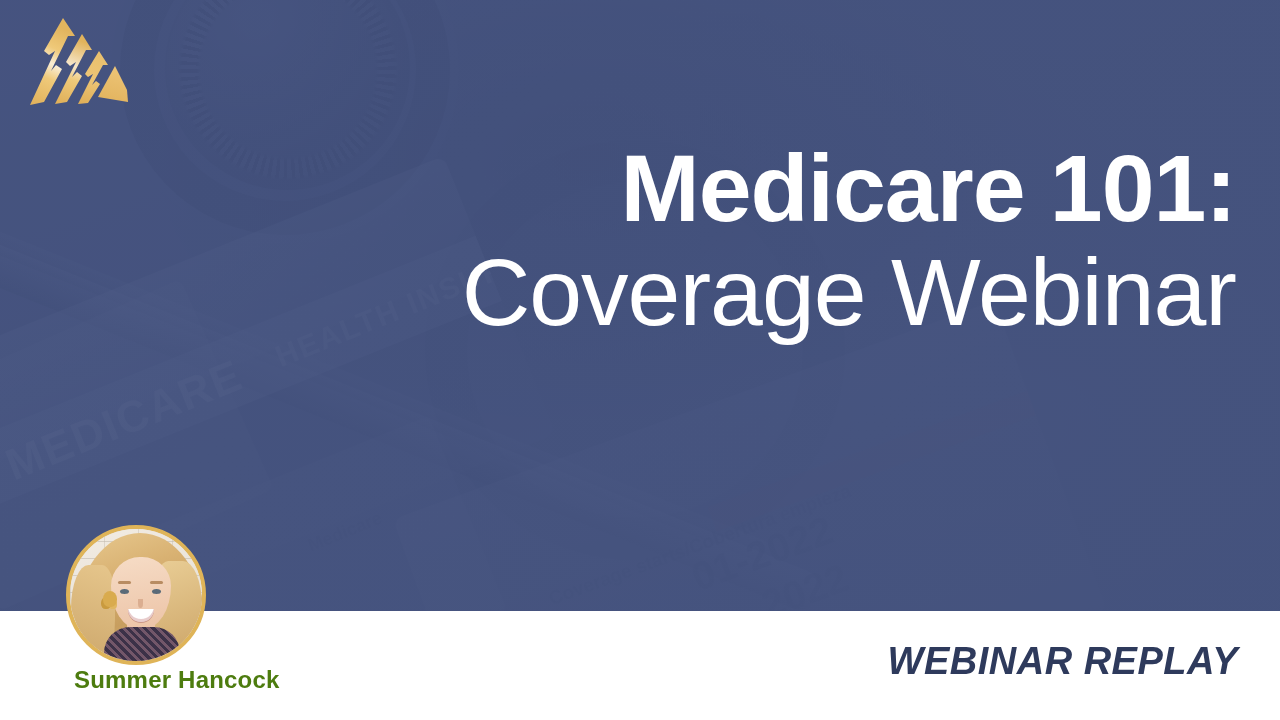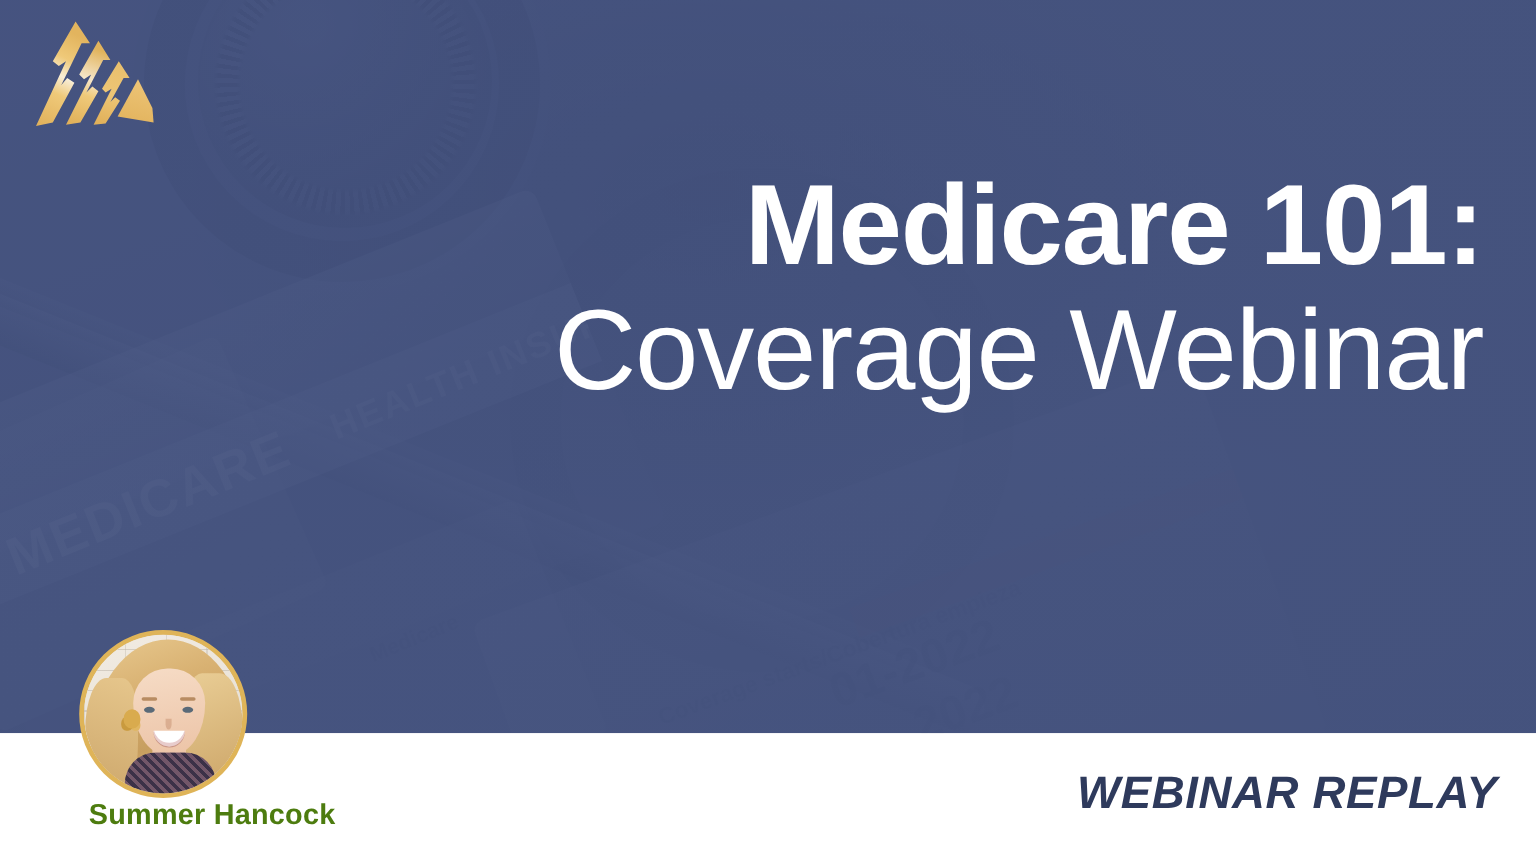--- a/index.html
+++ b/index.html
@@ -262,21 +262,21 @@
   }
   #presenter-name {
     position:absolute; left:36px; top:666px;
     font-size:24px; font-weight:700;
     color:#4d7c0f;
     letter-spacing:.2px;
     z-index:7;
     margin-left:38px;
   }
   #replay-label {
-    position:absolute; right:32px; top:640px;
+    position:absolute; right:42px; top:640px;
     font-size:38px; font-weight:700; font-style:italic;
     color:#2E3A5C;
     letter-spacing:.5px;
   }
 </style>
 </head>
 <body>
 
 <div id="slide">
 

